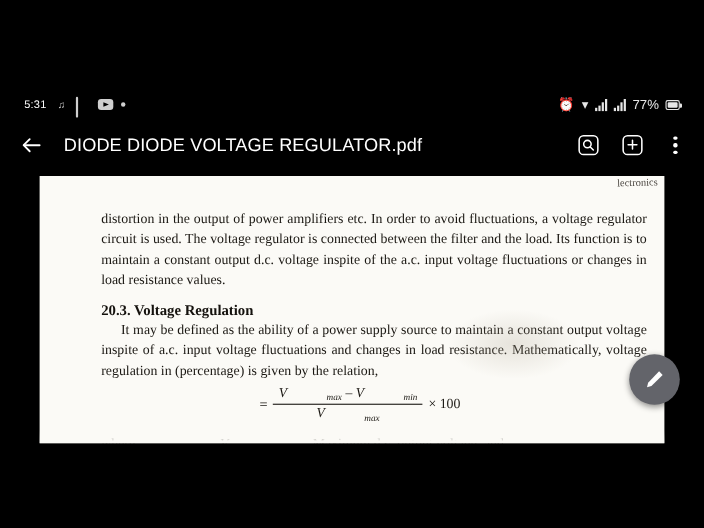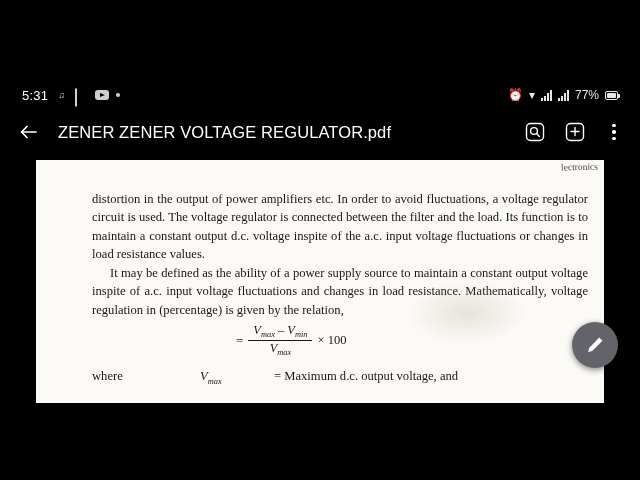--- a/index.html
+++ b/index.html
@@ -33,21 +33,21 @@
     padding: 0 22px;
     box-sizing: border-box;
     color: #ffffff;
   }
   .status-left {
     display: flex;
     align-items: center;
     gap: 7px;
   }
   .clock {
-    font-size: 13px;
+    font-size: 10px;
     letter-spacing: 0.2px;
   }
   .mini-icon {
     width: 13px;
     height: 13px;
     display: inline-block;
     position: relative;
   }
   .icon-note {
     font-size: 9px;
@@ -253,21 +253,21 @@
   .frac .num {
     padding: 0 5px 1px 5px;
     border-bottom: 1px solid #1a1712;
     font-size: 12.4px;
     white-space: nowrap;
   }
   .frac .den {
     padding-top: 1px;
     font-size: 12.4px;
   }
-  .sub { font-size: 8.4px; vertical-align: sub; font-style: italic; }
+  .sub { font-size: 8.4px; vertical-align: sub; font-style: italic; margin-left: 36px; }
   .where-row {
     margin-top: 11px;
     padding-left: 46px;
     font-size: 12.6px;
     display: flex;
     align-items: baseline;
     color: #1a1712;
   }
   .where-label { width: 108px; }
   .where-var { width: 74px; font-style: italic; }
@@ -339,21 +339,21 @@
     </div>
   </div>
 
   <div class="appbar">
     <div class="back-arrow">
       <svg width="26" height="26" viewBox="0 0 26 26" aria-hidden="true">
         <path d="M20 13 H6" stroke="#ffffff" stroke-width="1.7" fill="none" stroke-linecap="round"></path>
         <path d="M11 7.5 L5.5 13 L11 18.5" stroke="#ffffff" stroke-width="1.7" fill="none" stroke-linecap="round" stroke-linejoin="round"></path>
       </svg>
     </div>
-    <div class="appbar-title">ZENER ZENER VOLTAGE REGULATOR.pdf</div>
+    <div class="appbar-title">DIODE DIODE VOLTAGE REGULATOR.pdf</div>
     <div class="appbar-actions">
       <div class="act-icon">
         <svg width="22" height="22" viewBox="0 0 22 22" aria-hidden="true">
           <rect x="2.5" y="2.5" width="17" height="17" rx="4" stroke="#ffffff" stroke-width="1.4" fill="none"></rect>
           <circle cx="10" cy="10" r="3.4" stroke="#ffffff" stroke-width="1.4" fill="none"></circle>
           <path d="M12.6 12.6 L15.4 15.4" stroke="#ffffff" stroke-width="1.4" stroke-linecap="round"></path>
         </svg>
       </div>
       <div class="act-icon">
         <svg width="22" height="22" viewBox="0 0 22 22" aria-hidden="true">
@@ -368,20 +368,21 @@
       </div>
     </div>
   </div>
 
   <div class="page">
     <div class="page-inner">
       <div class="corner-note">lectronics</div>
 
       <p class="para p1">distortion in the output of power amplifiers etc. In order to avoid fluctuations, a voltage regulator circuit is used. The voltage regulator is connected between the filter and the load. Its function is to maintain a constant output d.c. voltage inspite of the a.c. input voltage fluctuations or changes in load resistance values.</p>
 
+      <div class="heading">20.3. Voltage Regulation</div>
 
       <p class="para p2"><span class="indent"></span><span>It may be defined as the ability of a power supply source to maintain a constant output voltage inspite of a.c. input voltage fluctuations and changes in load resistance. Mathematically, voltage regulation in (percentage) is given by the relation,</span></p>
 
       <div class="formula-row">
         <span class="eq-sign">=</span>
         <span class="frac">
           <span class="num"><span>V</span><span class="sub">max</span> <span>–</span> <span>V</span><span class="sub">min</span></span>
           <span class="den"><span>V</span><span class="sub">max</span></span>
         </span>
         <span>× 100</span>

